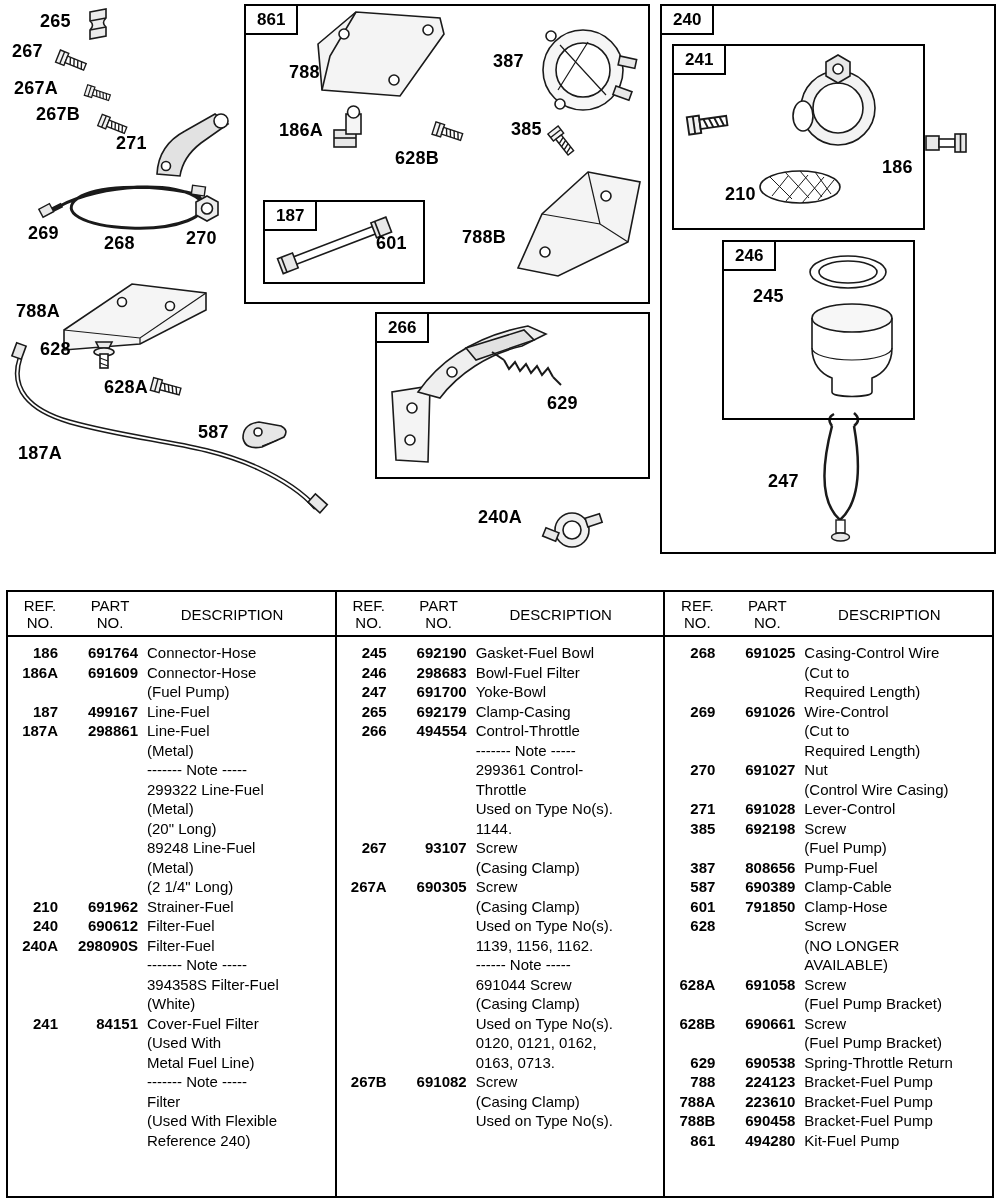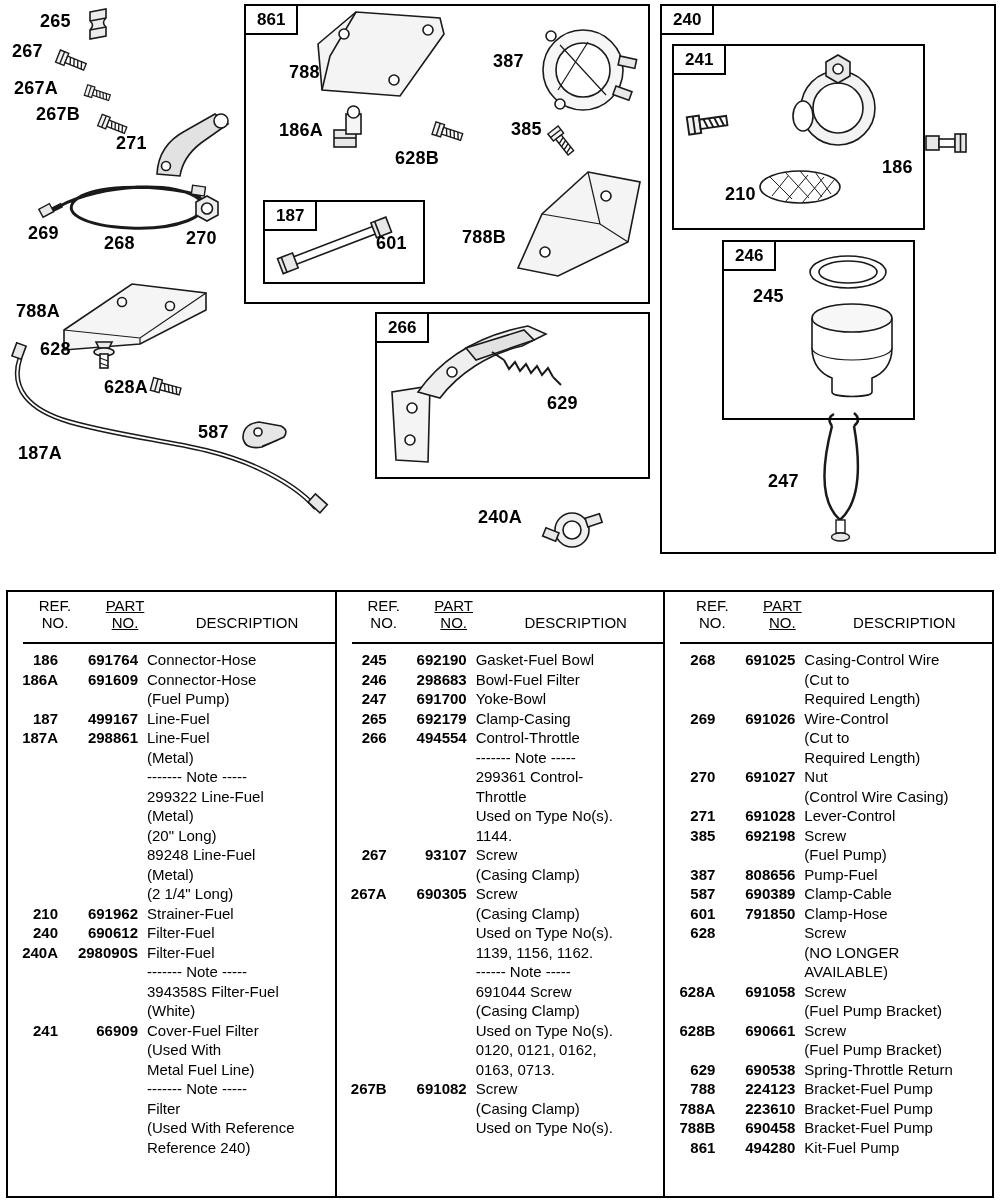--- a/index.html
+++ b/index.html
@@ -24,27 +24,26 @@
   }
 
   
   .parts-table {
     position:absolute; top:590px; left:6px; width:988px; height:608px;
     border:2px solid #000; display:flex; background:#fff; overflow:hidden;
   }
   .tcol { flex:1; border-right:2px solid #000; overflow:hidden; }
   .tcol:last-child { border-right:none; }
   .thead {
-    display:flex; align-items:flex-end; padding:5px 0 11px 4px;
+    display:flex; align-items:center; padding:5px 0 4px 4px;
     border-bottom:2px solid #000;
-    margin-left:15px;
   }
   .th { font-size:15px; line-height:17px; text-align:center; white-space:pre-line; }
   .th-ref { width:56px; }
-  .th-part { width:84px;text-decoration:underline; }
+  .th-part { width:84px; }
   .th-desc { width:160px; }
   .tbody { padding-top:6px; }
   .trow { display:flex; font-size:15px; line-height:19.5px; }
   .c-ref { width:50px; text-align:right; font-weight:bold; flex-shrink:0; }
   .c-part { width:80px; text-align:right; font-weight:bold; flex-shrink:0; }
   .c-desc { flex:1; padding-left:9px; white-space:nowrap; overflow:hidden; }
   .c-desc.ind { padding-left:34px; }
   .c-desc b { font-weight:normal; }
 </style>
 </head>
@@ -392,21 +391,21 @@
             </div>
             <div class="trow">
               <span class="c-ref"></span>
               <span class="c-part"></span>
               <span class="c-desc">(White)</span>
             </div>
           </div>
           <div>
             <div class="trow">
               <span class="c-ref">241</span>
-              <span class="c-part">66909</span>
+              <span class="c-part">84151</span>
               <span class="c-desc">Cover-Fuel Filter</span>
             </div>
             <div class="trow">
               <span class="c-ref"></span>
               <span class="c-part"></span>
               <span class="c-desc">(Used With</span>
             </div>
             <div class="trow">
               <span class="c-ref"></span>
               <span class="c-part"></span>
@@ -418,21 +417,21 @@
               <span class="c-desc"><b>------- Note -----</b></span>
             </div>
             <div class="trow">
               <span class="c-ref"></span>
               <span class="c-part"></span>
               <span class="c-desc">Filter</span>
             </div>
             <div class="trow">
               <span class="c-ref"></span>
               <span class="c-part"></span>
-              <span class="c-desc">(Used With Reference</span>
+              <span class="c-desc">(Used With Flexible</span>
             </div>
             <div class="trow">
               <span class="c-ref"></span>
               <span class="c-part"></span>
               <span class="c-desc">Reference 240)</span>
             </div>
           </div>
         </div>
       </div>
     <div class="tcol">

